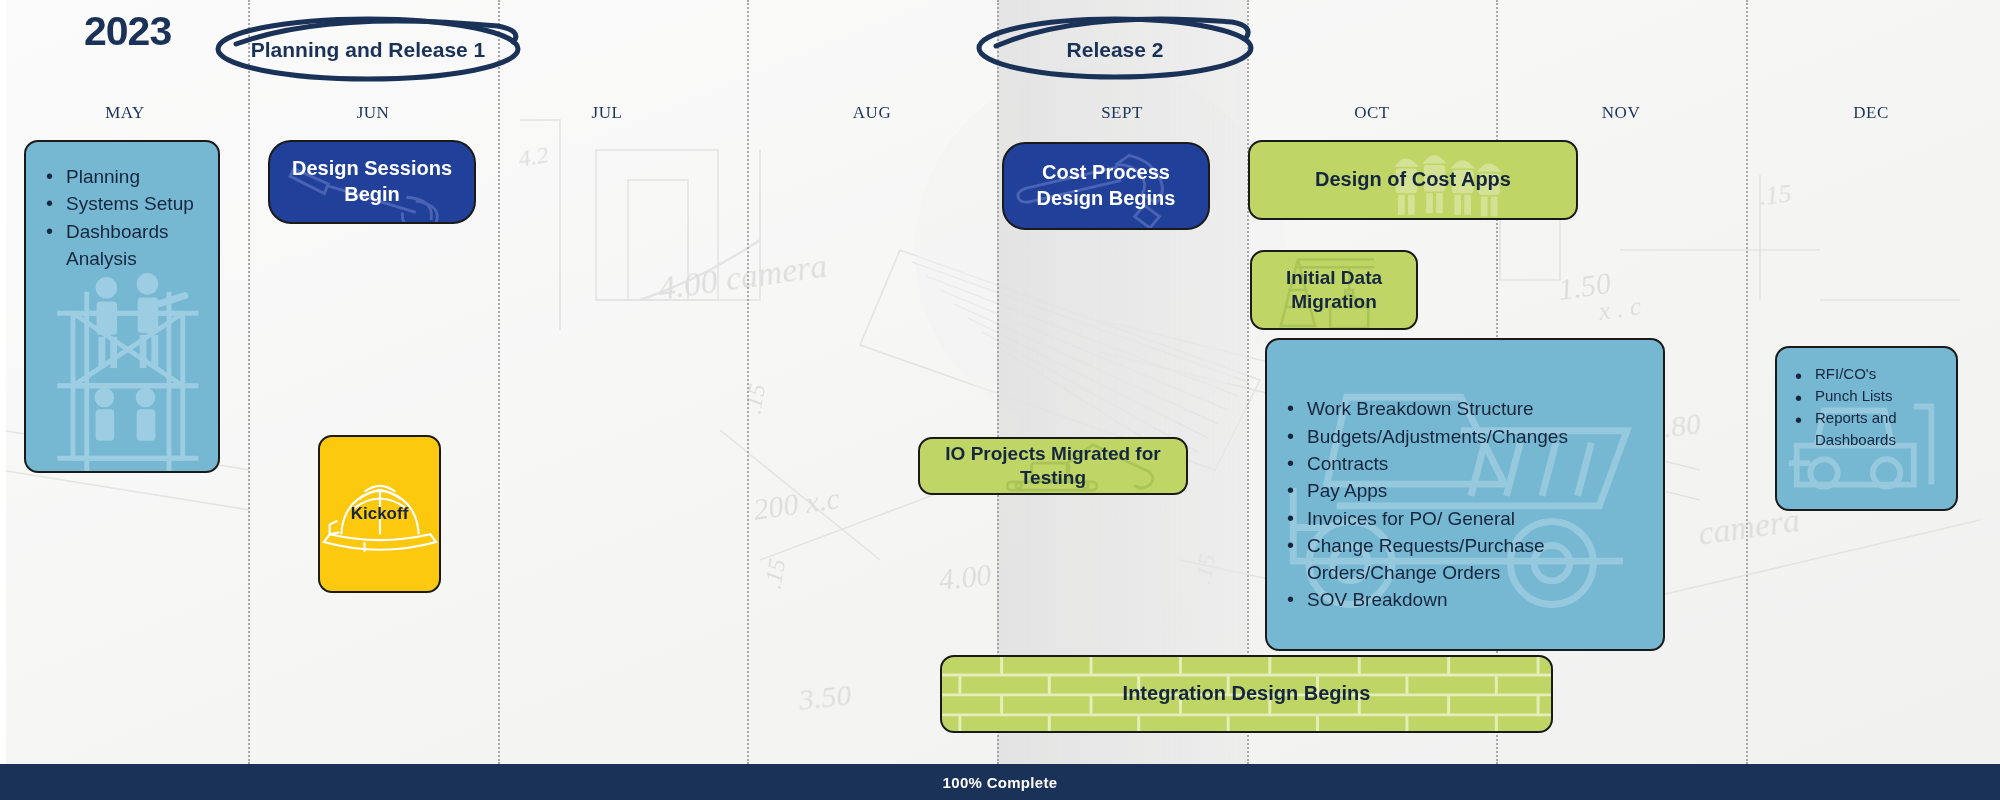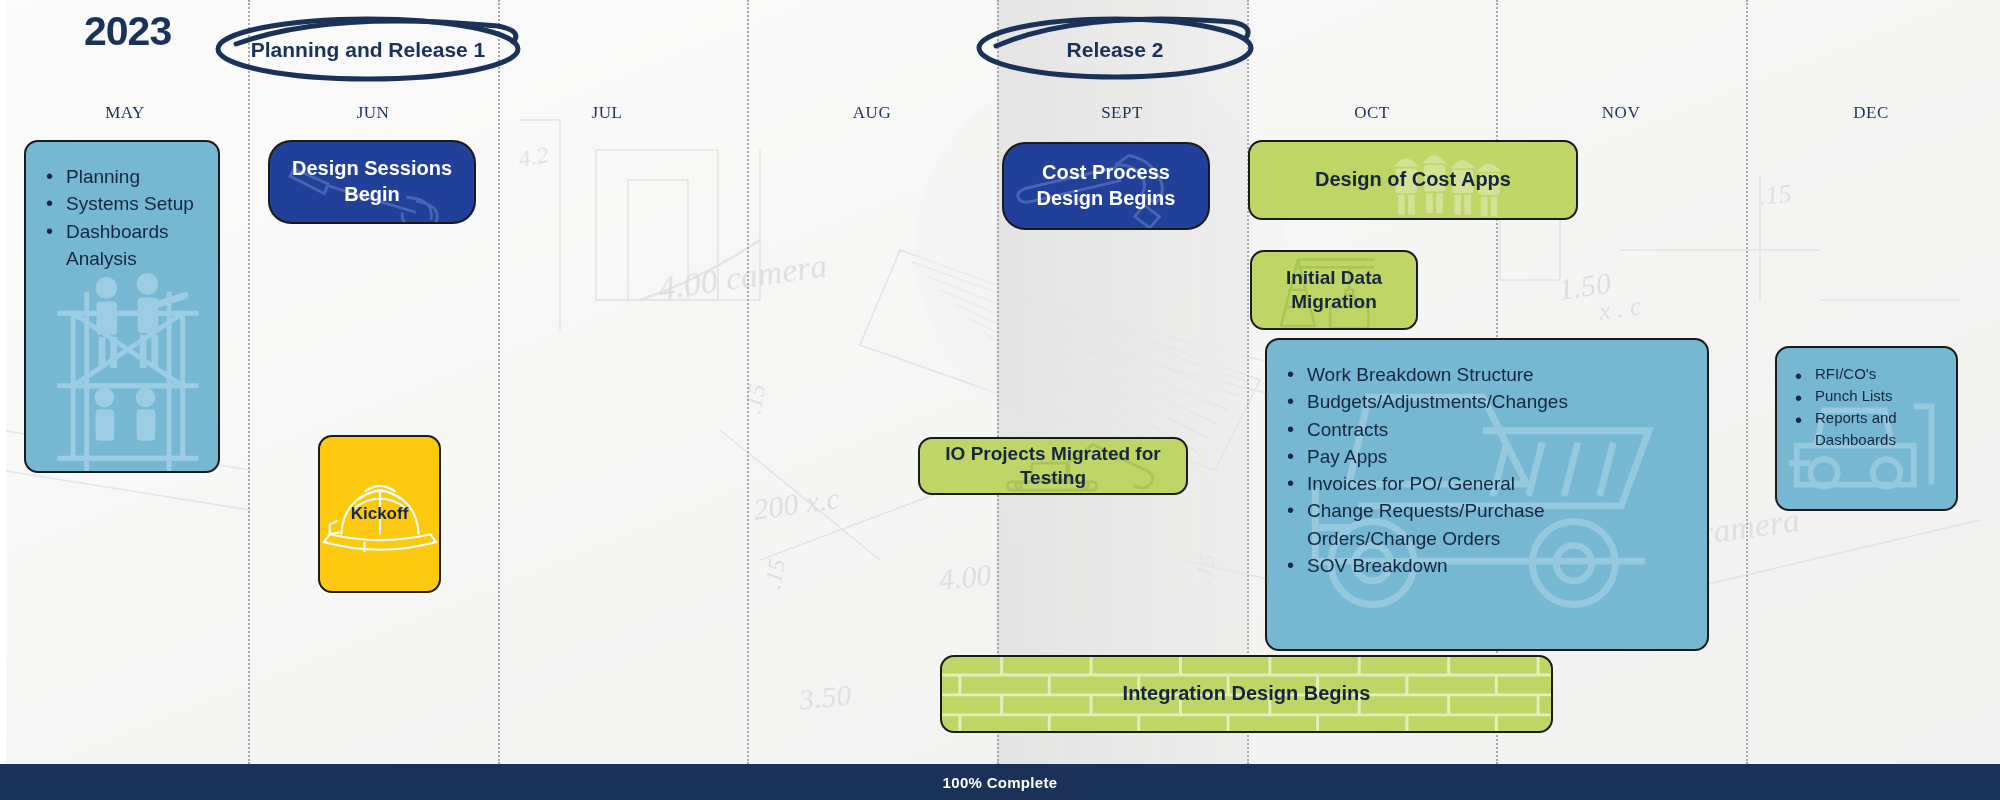--- a/index.html
+++ b/index.html
@@ -321,21 +321,21 @@
           <path d="M46 8 L126 8 M46 16 L126 16"></path>
           <path d="M100 16 L100 40 M96 40 l8 0 l0 10 l-8 0 Z"></path>
           <rect x="80" y="58" width="40" height="22"></rect>
           <path d="M80 58 L100 44 L120 58"></path>
         </g>
       </svg>
     </div>
     <div class="txt t-dark" style="font-size:19px;font-weight:bold">Initial Data Migration</div>
   </div>
 
-  <div class="card teal" style="left:1265px;top:338px;width:444px;height:313px;align-items:flex-start">
+  <div class="card teal" style="left:1265px;top:338px;width:400px;height:313px;align-items:center">
     <div class="art">
       <svg viewBox="0 0 400 313">
         <g stroke="#96c9de" stroke-width="7" fill="none">
           <path d="M80 58 L196 58 L240 146 L60 146 Z"></path>
           <path d="M196 92 L364 92 L336 168 L70 168"></path>
           <path d="M220 104 L206 158 M256 104 L242 158 M292 104 L278 158 M328 104 L314 158"></path>
           <path d="M26 150 L26 224 L360 224"></path>
           <circle cx="84" cy="226" r="42"></circle>
             <circle cx="84" cy="226" r="18"></circle>
           <circle cx="288" cy="226" r="42"></circle>

